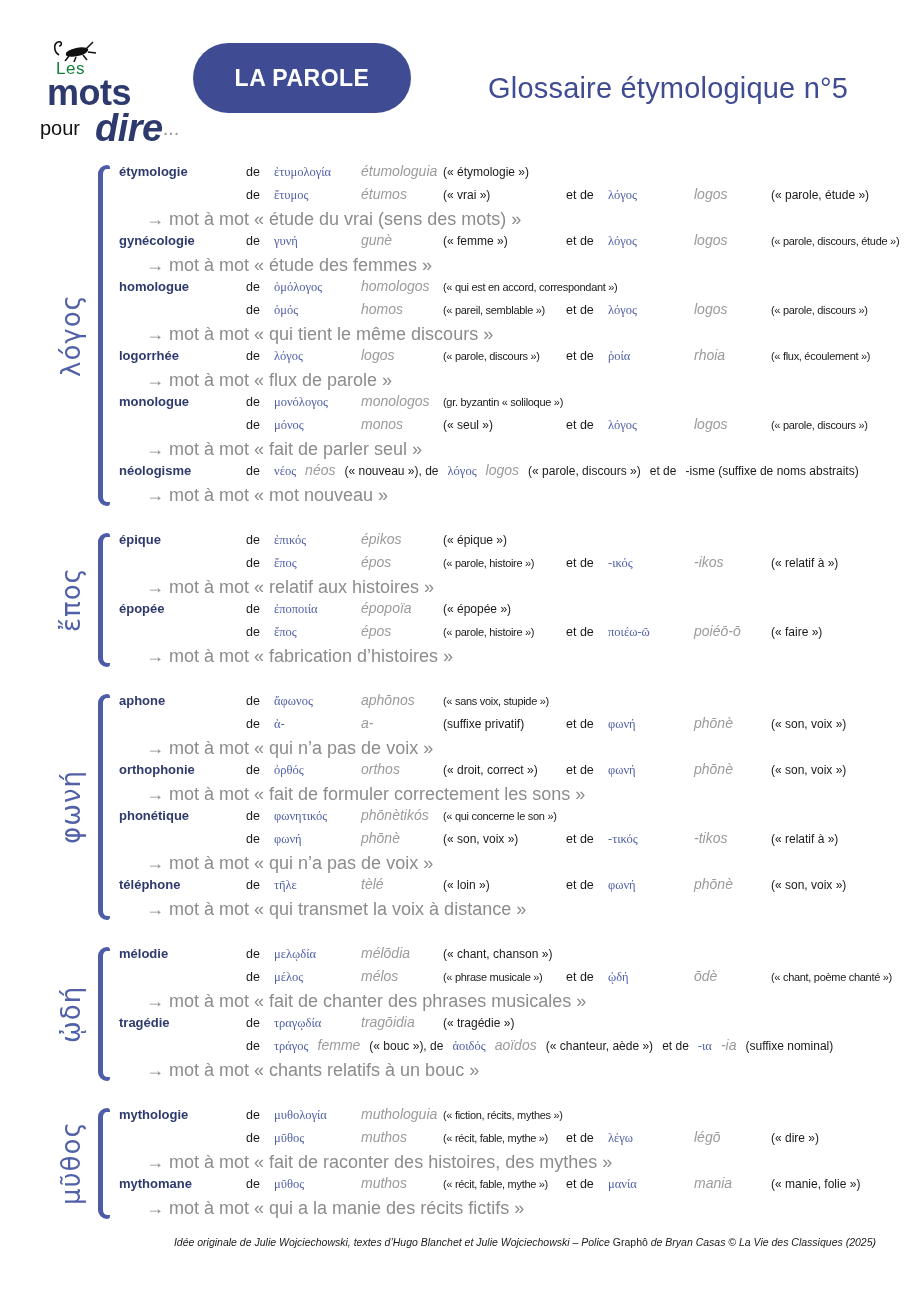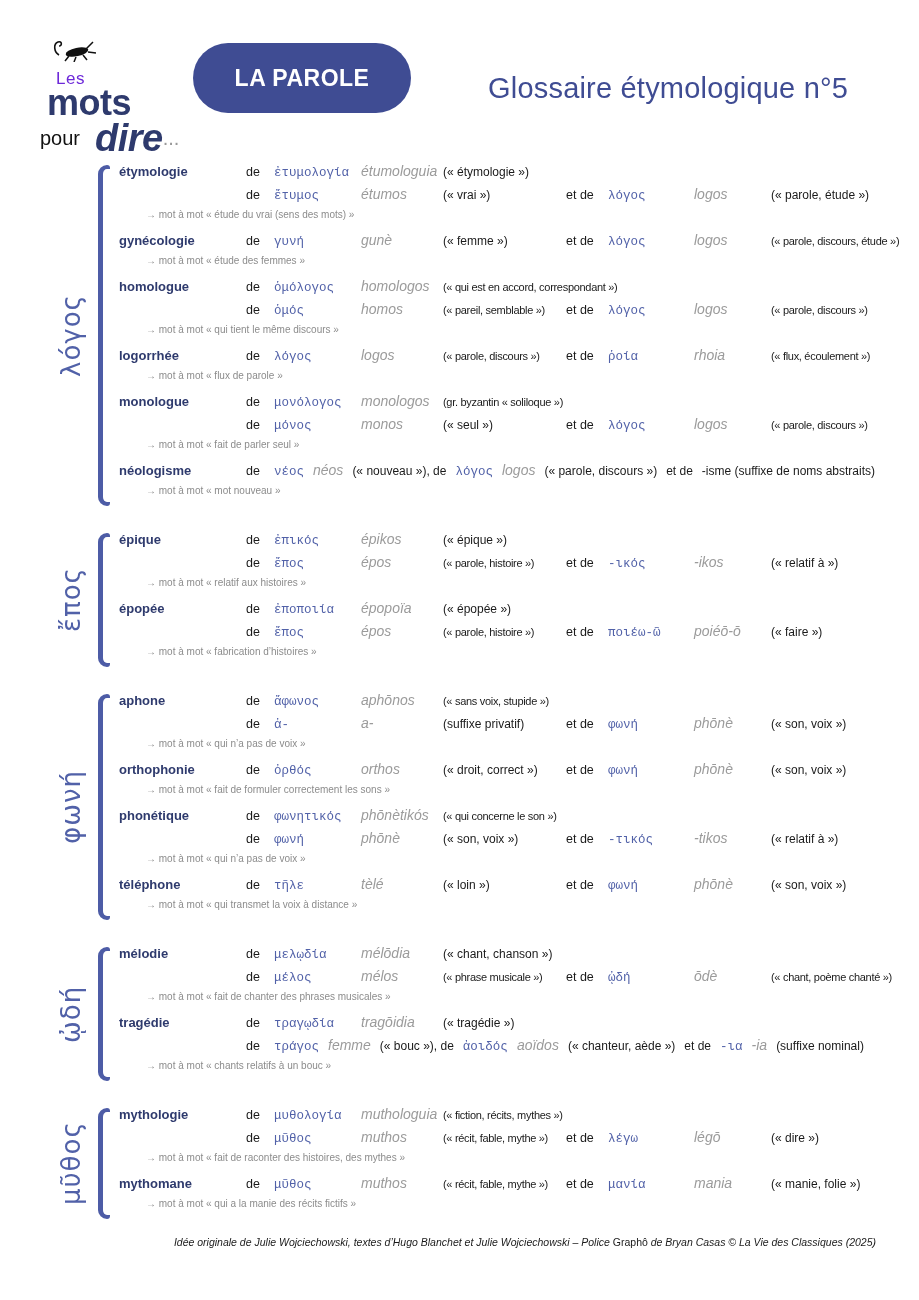--- a/index.html
+++ b/index.html
@@ -13,21 +13,21 @@
   *{margin:0;padding:0;box-sizing:border-box;}
   html,body{background:#e9e9e9;}
   .page{
     position:relative;width:919px;height:1300px;margin:0 auto;
     background:#ffffff;overflow:hidden;
     font-family:"Liberation Sans",sans-serif;color:var(--ink);
   }
   
   .logo{position:absolute;left:40px;top:36px;width:150px;line-height:.85;}
   .logo .cricket{position:absolute;left:12px;top:0;}
-  .logo .l-les{display:block;margin:36px 0 0 16px;font-size:17px;color:#6d28d9;letter-spacing:.5px;}
+  .logo .l-les{display:block;margin:26px 0 0 16px;font-size:17px;color:#15803d;letter-spacing:.5px;}
   .logo .l-mots{display:block;margin:2px 0 0 7px;font-size:36px;font-weight:700;color:var(--navy);letter-spacing:-.5px;}
   .logo .l-row{display:flex;align-items:center;margin-top:3px;}
   .logo .l-pour{font-size:20px;color:#111;}
   .logo .l-dire{font-size:38px;font-weight:700;color:var(--navy);letter-spacing:-.5px;margin-left:15px;font-style:italic;}
   .logo .l-dots{font-size:20px;color:#999;}
   .badge{
     position:absolute;left:193px;top:43px;width:218px;height:70px;border-radius:45px;
     background:var(--indigo);display:flex;align-items:center;justify-content:center;
   }
   .badge span{color:#fff;font-size:23px;font-weight:700;letter-spacing:.5px;}
@@ -46,34 +46,34 @@
   .bracket{
     flex:none;width:12px;margin:2px 9px 2px 0;
     border:4px solid #4d5ca6;border-right:none;border-left-width:5px;
     border-radius:9px 3px 3px 9px;
   }
   .rows{flex:1;min-width:0;}
   .row{display:flex;align-items:baseline;height:23px;white-space:nowrap;}
   .row>span{flex:none;white-space:nowrap;}
   .t-head{width:127px;font-weight:700;color:var(--navy);font-size:13px;}
   .t-de{width:28px;font-size:12.5px;}
-  .t-gk ,.t-gk2,.t-fgk{color:var(--greek);font-family:Liberation Mono, monospace;font-size:12.5px;}
+  .t-gk ,.t-gk2,.t-fgk{color:var(--greek);font-family:Liberation Serif, serif;font-size:12.5px;}
   .t-gk{width:87px;}
   .t-gk2{width:86px;}
   .t-tr,.t-tr2,.t-ftr{color:var(--tr-gray);font-style:italic;font-size:14px;}
   .t-tr{width:82px;}
   .t-tr2{width:77px;}
   .t-gl{width:123px;font-size:12px;}
   .t-etde{width:42px;font-size:12.5px;}
   .t-gl2{font-size:12px;}
   .sq{font-size:11px !important;letter-spacing:-.3px;}
   .t-fde{width:28px;font-size:12.5px;}
   .t-fgk,.t-ftr,.t-ftxt{margin-right:9px;}
   .t-ftxt{font-size:12px;}
-  .t-arrow{padding-left:27px;color:var(--arrow-gray);font-size:10px;}
+  .t-arrow{padding-left:27px;color:var(--arrow-gray);font-size:18px;}
   
   footer{
     position:absolute;right:43px;top:1236px;font-size:10.5px;color:#1a1a1a;
     white-space:nowrap;
   }
   footer .it{font-style:italic;}
 </style>
 </head>
 <body>
 

